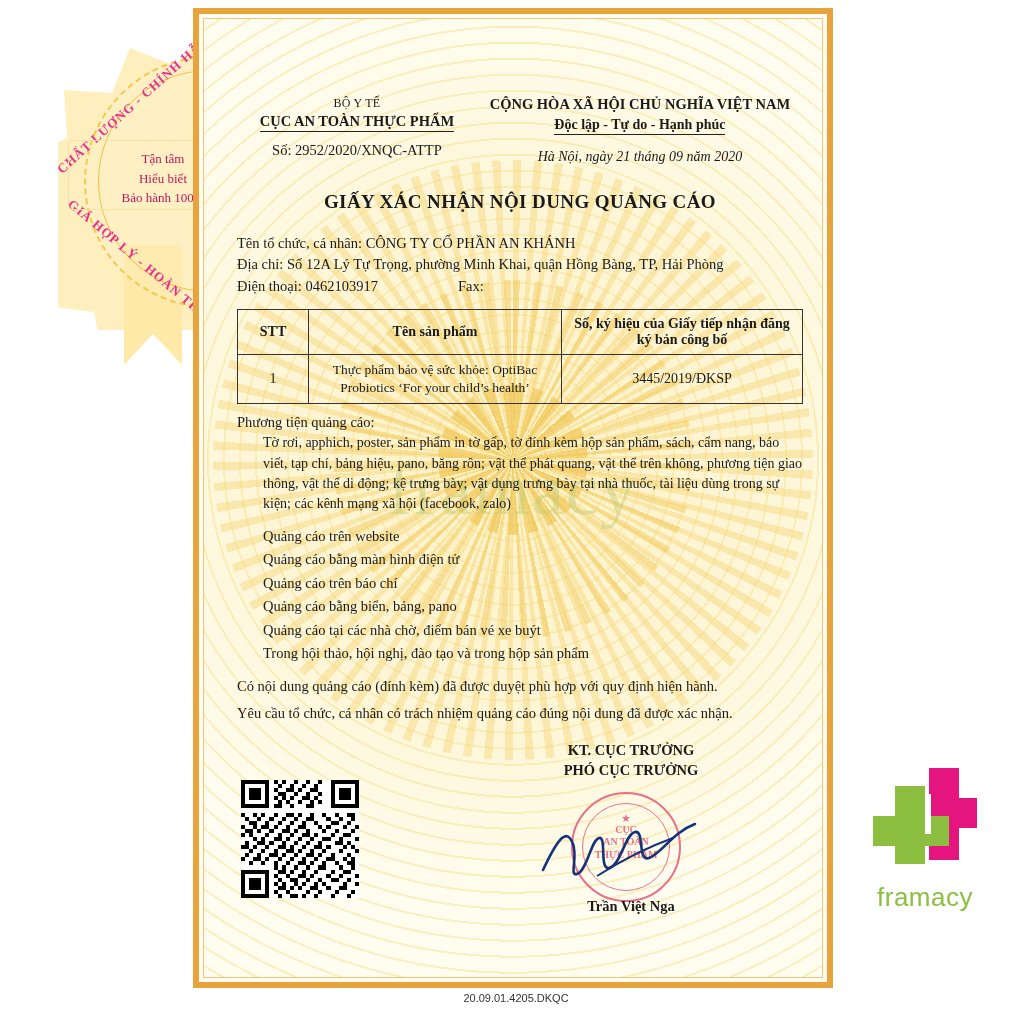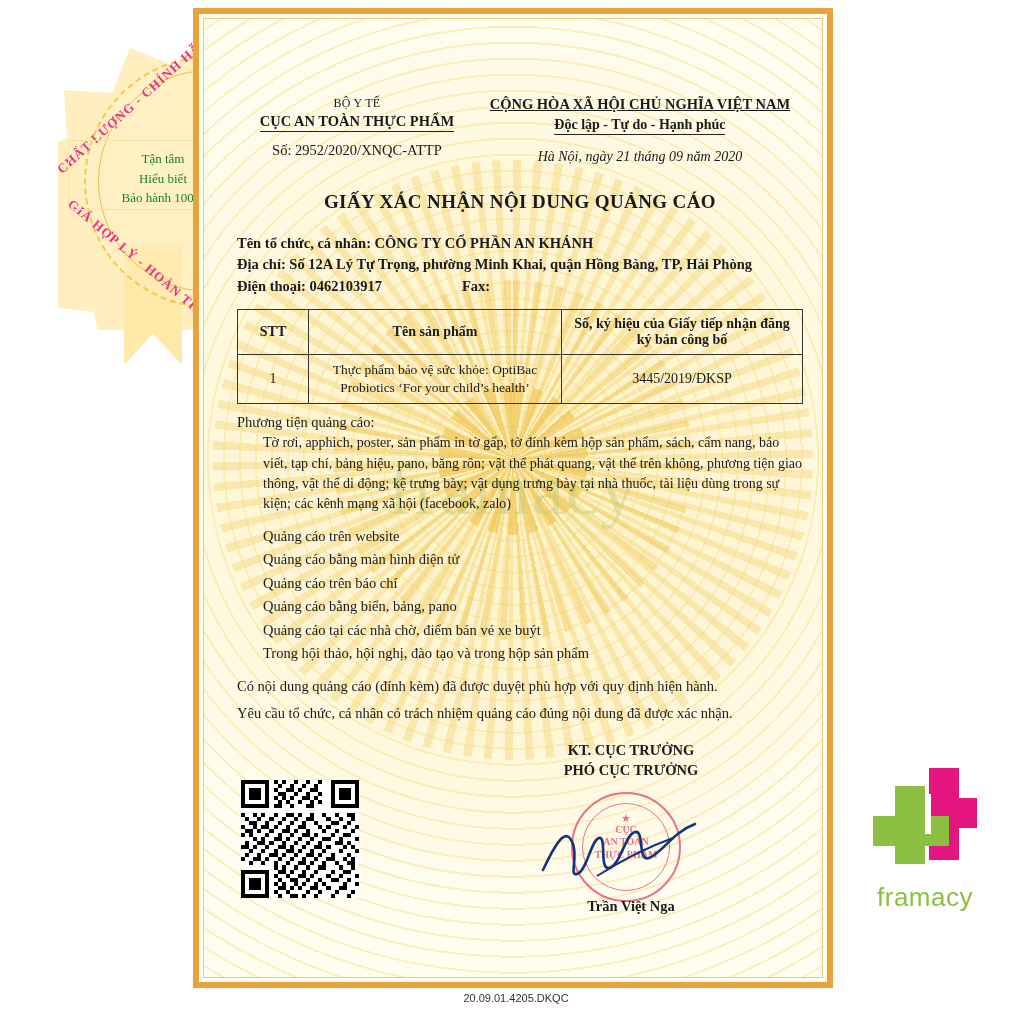--- a/index.html
+++ b/index.html
@@ -54,21 +54,21 @@
   .ribbon .tail{
     position:absolute;top:0;width:58px;height:120px;background:#ffe9a8;
   }
   .tailL{left:8px;clip-path:polygon(0 0,100% 0,100% 100%,50% 74%,0 100%);}
   .tailR{left:112px;clip-path:polygon(0 0,100% 0,100% 100%,50% 74%,0 100%);}
 
   
   .ghost-logo{
     position:absolute;left:68px;top:140px;width:190px;height:70px;
     border:1px solid #f6e2a5;border-radius:4px;
-    color:#15803d;font-size:13px;text-align:center;line-height:1.5;
+    color:#be185d;font-size:13px;text-align:center;line-height:1.5;
     padding-top:8px;box-sizing:border-box;
   }
   .ghost-logo .gl-mark{
     position:absolute;right:16px;top:12px;width:42px;height:42px;
   }
   .gl-mark .a{position:absolute;left:0;top:8px;width:26px;height:26px;background:#f7cfe0;}
   .gl-mark .b{position:absolute;left:12px;top:0;width:26px;height:26px;background:#e6eec0;}
 
   
   .cert{
@@ -118,32 +118,32 @@
 
   
   .content{
     position:absolute;inset:0;padding:10px 24px 10px 38px;
     box-sizing:border-box;color:#1a1a1a;
   }
   .hdr{display:flex;justify-content:space-between;margin-top:72px;}
   .hdr-left{width:250px;text-align:center;font-size:14.5px;}
   .hdr-right{width:340px;text-align:center;font-size:14.5px;}
   .small-top{font-size:12px;letter-spacing:.3px;}
-  .bold{font-weight:bold;text-decoration:underline;}
+  .bold{font-weight:bold;}
   .ul{display:inline-block;border-bottom:1px solid #222;padding-bottom:1px;}
   .hdr-left .line2{margin-top:2px;font-weight:bold;font-size:14.5px;}
   .hdr-left .line3{margin-top:10px;font-size:14.5px;}
   .hdr-right .line2{margin-top:4px;font-weight:bold;font-size:14px;}
   .hdr-right .line3{margin-top:14px;font-style:italic;font-size:14px;}
 
   .title{
     text-align:center;font-weight:bold;font-size:19px;margin-top:26px;
     letter-spacing:.4px;
   }
-  .org{margin-top:20px;font-size:14.5px;line-height:1.45;font-weight:bold;}
+  .org{margin-top:20px;font-size:14.5px;line-height:1.45;}
   .org div{white-space:nowrap;}
   .phone-row{display:flex;gap:80px;font-size:14.5px;margin-top:1px;}
 
   table.prod{
     width:100%;border-collapse:collapse;margin-top:12px;font-size:14px;
   }
   table.prod th,table.prod td{
     border:1px solid #333;padding:6px 6px;text-align:center;vertical-align:middle;
   }
   table.prod th{font-weight:bold;}

